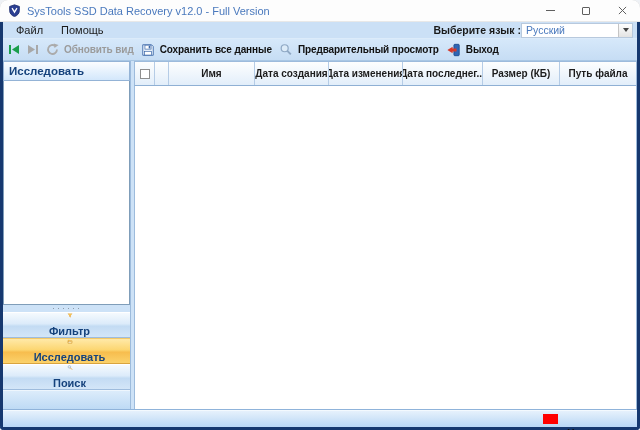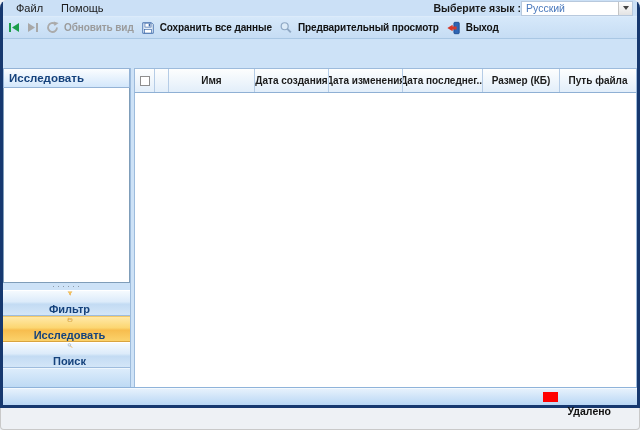--- a/index.html
+++ b/index.html
@@ -39,21 +39,21 @@
   
   .toolbar { height:22px; background:linear-gradient(#d6e8fa,#c6ddf4); display:flex;
     align-items:center; gap:3px; padding:0 3px; border-bottom:1px solid #a9c7e4;
     white-space:nowrap; overflow:hidden; }
   .tool-btn { display:flex; align-items:center; gap:5px; padding:1px 2px; font-size:10px;
     font-weight:700; color:#111; letter-spacing:-0.1px; }
   .tool-btn.disabled { color:#9b9b9b; }
   .tool-btn svg { flex:0 0 auto; }
 
   
-  .main { flex:1; display:flex; background:#cde2f7; min-height:0;margin-top:29px; }
+  .main { flex:1; display:flex; background:#cde2f7; min-height:0; }
 
   
   .sidebar { width:128px; display:flex; flex-direction:column; border-right:1px solid #9dbbdc; }
   .sidebar-header { height:20px; background:linear-gradient(#fbfdff,#d3e7fb);
     border:1px solid #94b3d6; display:flex; align-items:center; padding-left:5px;
     font-size:11.5px; font-weight:700; color:#15427c; }
   .tree { flex:1; background:#fff; border:1px solid #7f9db9; border-top:none; }
   .splitter { height:7px; background:#cde2f7; display:flex; align-items:center;
     justify-content:center; }
   .splitter .dots { width:32px; height:3px;
@@ -86,20 +86,42 @@
     border-top:1px solid #f3f9fe; display:flex; align-items:center; justify-content:flex-end;
     padding-right:26px; box-shadow:0 -1px 0 #8fb3da; }
   .legend-swatch { width:15px; height:10px; background:#ff0000; margin-right:9px; }
   .legend-label { font-size:10.5px; font-weight:700; color:#111;margin-top:28px; }
 </style>
 </head>
 <body>
 
 <div class="window">
 
+  <div class="titlebar">
+    <span class="app-icon">
+      <svg width="13" height="13" viewBox="0 0 16 16">
+        <path d="M8 1l6 2v5c0 4-3 6.5-6 7.5C5 14.5 2 12 2 8V3z" fill="#2b3f92" stroke="#1c2c6e"></path>
+        <path d="M5 5l3 5 3-5" fill="none" stroke="#fff" stroke-width="1.6"></path>
+      </svg>
+    </span>
+    <span class="title">SysTools SSD Data Recovery v12.0 - Full Version</span>
+    <div class="win-controls">
+      <div class="win-btn">
+        <span class="glyph-min"></span>
+      </div>
+      <div class="win-btn">
+        <span class="glyph-max"></span>
+      </div>
+      <div class="win-btn">
+        <svg width="9" height="9" viewBox="0 0 10 10">
+          <path d="M1 1l8 8M9 1l-8 8" stroke="#5f5f5f" stroke-width="1.1"></path>
+        </svg>
+      </div>
+    </div>
+  </div>
 
   <div class="frame">
 
     <div class="menubar">
       <span class="menu-item">Файл</span>
       <span class="menu-item">Помощь</span>
       <div class="lang-zone">
         <span class="lang-label">Выберите язык :</span>
         <div class="lang-select">
           <span class="lang-value">Русский</span>

